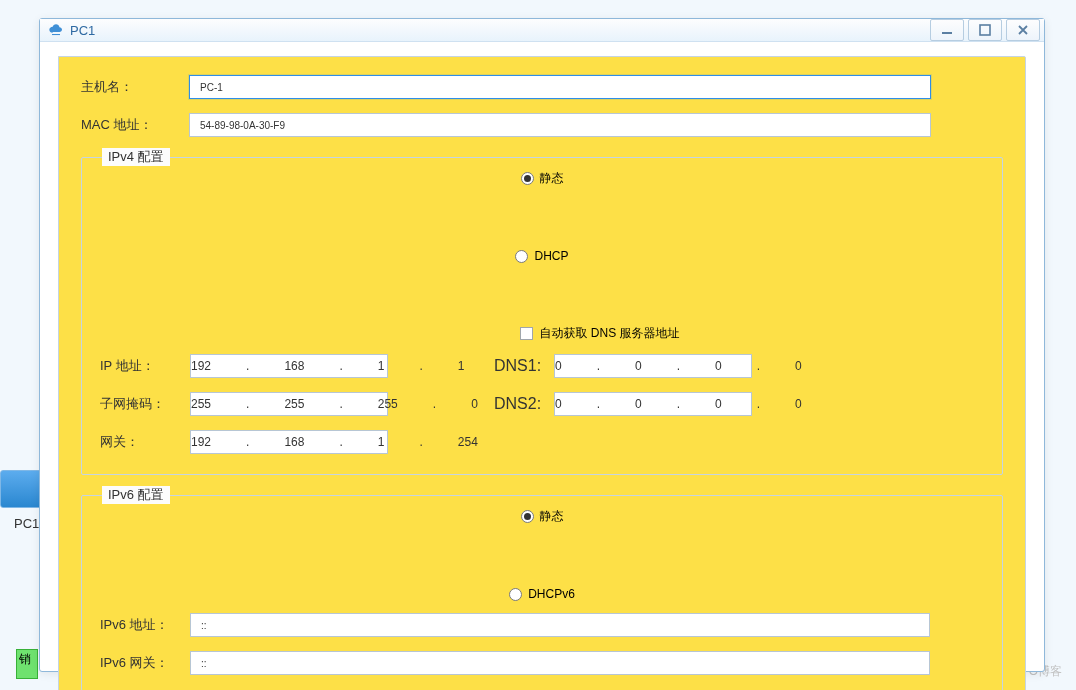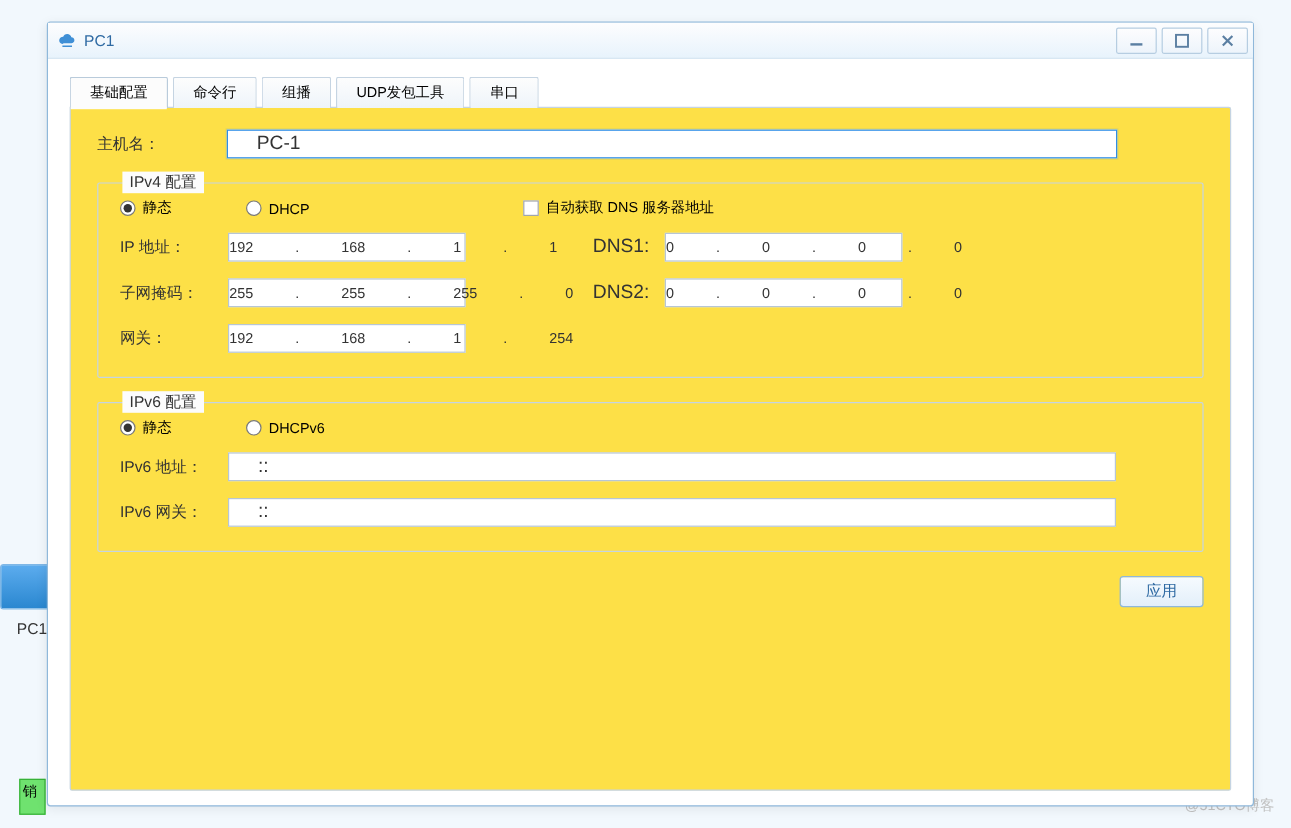--- a/index.html
+++ b/index.html
@@ -129,43 +129,43 @@
       display:flex;
       flex-direction:column;
     }
     
     .row { display: flex; align-items: center; margin-bottom: 14px; }
     .lbl { width: 108px; color: #333; font-size: 13px; }
     .lbl-in { width: 90px; color: #333; font-size: 13px; }
     .text-input {
       height: 24px;
       border: 1px solid #b7c6d4;
-      padding: 0 24px;
-      font-size: 16px;
+      padding: 0 10px;
+      font-size: 10px;
       color: #333;
       background: #fff;
     }
     .text-input.focus { border: 1px solid #2f8ee8; box-shadow: 0 0 0 1px rgba(47,142,232,0.16);}
     .fs {
       border: 1px solid #c5d4e2;
       border-radius: 2px;
       padding: 12px 18px 6px 18px;
       margin: 6px 0 14px 0;
       position: relative;
     }
     .fs-title {
       position: absolute;
       top: -10px;
       left: 20px;
       background: #fcfcfc;
       padding: 0 6px;
       color: #333;
       font-size: 13px;
     }
-    .radio-row { display:flex; align-items:center; gap: 62px; margin-bottom: 12px;}
+    .radio-row { display:flex; align-items:center; gap: 62px; margin-bottom: 12px; flex-direction: column;}
     .inline-left { display:inline-flex; align-items:center; gap:6px;}
     .radio { width:13px;height:13px;border:1px solid #7a7a7a;border-radius:50%;display:inline-flex;align-items:center;justify-content:center;background:#fff;}
     .radio.checked::after{content:"";width:7px;height:7px;background:#333;border-radius:50%;}
     .chk { width:13px;height:13px;border:1px solid #a0a6ac;background:#fff;display:inline-block;}
     .ip-box {
       display: inline-flex;
       align-items: center;
       border: 1px solid #b7c6d4;
       height: 24px;
       background: #fff;
@@ -219,43 +219,30 @@
         </div>
       <div class="win-btn">
           <svg width="12" height="12">
             <path d="M2 2 L10 10 M10 2 L2 10" stroke="#5b7fa2" stroke-width="1.8"></path>
           </svg>
         </div>
     </div>
   </div>
 
   <div class="content-pad">
-    <div class="tabs">
-      <div class="tab active">
-          <span>基础配置</span>
-        </div>
-      <div class="tab">
-          <span>命令行</span>
-        </div>
-      <div class="tab">
-          <span>组播</span>
-        </div>
-      <div class="tab">
-          <span>UDP发包工具</span>
-        </div>
-      <div class="tab">
-          <span>串口</span>
-        </div>
-    </div>
 
     <div class="panel">
 
       <div class="row">
         <div class="lbl">主机名：</div>
         <input class="text-input focus" style="width: 742px;" value="PC-1">
+      </div>
+      <div class="row">
+        <div class="lbl">MAC 地址：</div>
+        <input class="text-input" style="width: 742px;" value="54-89-98-0A-30-F9">
       </div>
 
       <div class="fs">
         <div class="fs-title">IPv4 配置</div>
         <div class="radio-row">
           <span class="inline-left">
             <span class="radio checked"></span>
             <span>静态</span>
           </span>
           <span class="inline-left">

